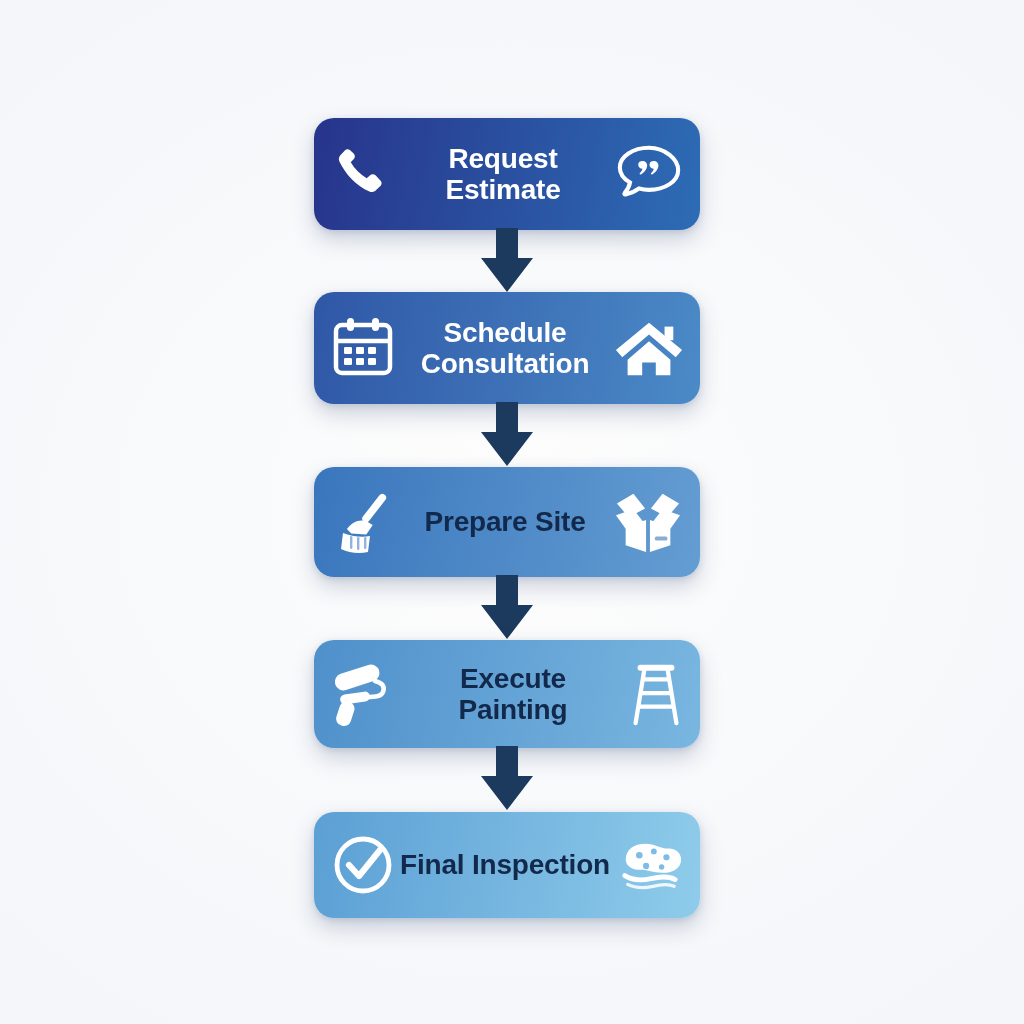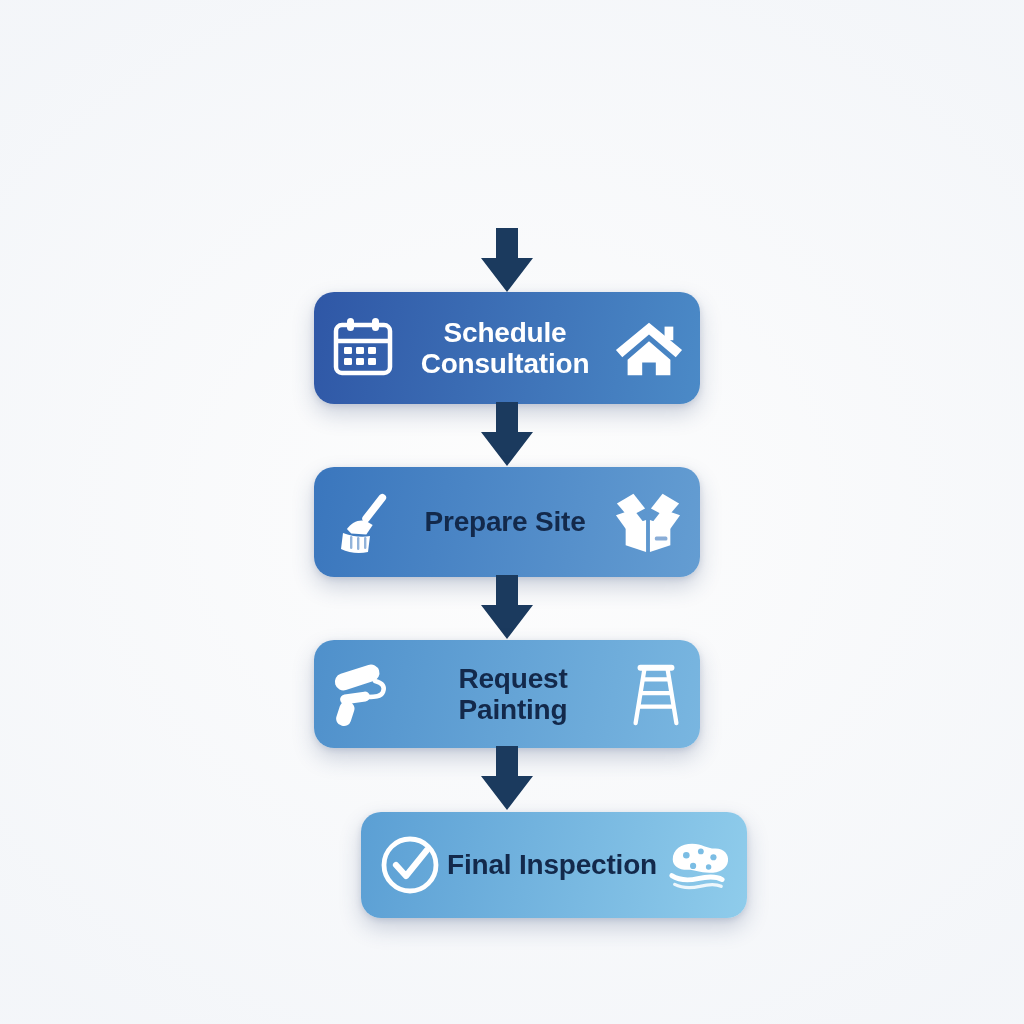--- a/index.html
+++ b/index.html
@@ -84,20 +84,36 @@
   #arrow-2 { top: 575px; height: 68px; }
   #arrow-3 { top: 746px; height: 68px; }
 </style>
 </head>
 <body style="background: rgb(253, 253, 253);">
 
 <div class="page-vignette"></div>
 
 <div class="flow">
 
+  <div class="step" id="step-0" style="background: linear-gradient(100deg, rgb(39, 52, 139) 0%, rgb(45, 108, 181) 100%);">
+    <span class="icon">
+      <svg width="62" height="62" viewBox="0 0 64 64" fill="#ffffff" aria-hidden="true">
+        <path d="M20.8 7.6c-1.6-1.5-4-1.4-5.5 0.2l-4.6 4.9c-1.6 1.7-2 4.3-1 6.4 3.2 6.8 7.5 12.9 12.8 18.2 5.3 5.3 11.4 9.6 18.2 12.8 2.1 1 4.7 0.6 6.4-1l4.9-4.6c1.6-1.5 1.7-3.9 0.2-5.5l-5.2-5.6c-1.5-1.6-4-1.7-5.6-0.2l-3.5 3.2c-3.4-2-6.5-4.4-9.3-7.2-2.8-2.8-5.2-5.9-7.2-9.3l3.2-3.5c1.5-1.6 1.4-4.1-0.2-5.6z"></path>
+        <path d="M15.4 13.2l3.7-3.9 5 5.4-4.3 4.6c-0.9-1.8-1.7-3.6-2.4-5.4z" opacity="0"></path>
+      </svg>
+    </span>
+    <span class="step-label" style="color: rgb(255, 255, 255);">Request
+Estimate</span>
+    <span class="icon">
+      <svg width="70" height="64" viewBox="0 0 72 64" aria-hidden="true">
+        <path d="M36 5C19.5 5 6 13.9 6 25.2c0 6.2 4.1 11.8 10.5 15.5-0.6 3.4-2.4 7.3-5.6 10.9-0.6 0.7 0 1.7 0.9 1.5 5.9-1.2 10.6-3.6 14-6.2 3.2 0.9 6.6 1.4 10.2 1.4 16.5 0 30-8.9 30-20.2S52.5 5 36 5z" fill="none" stroke="#ffffff" stroke-width="4.2"></path>
+        <path d="M29.5 18.5c2.6 0 4.6 2 4.6 4.6 0 3.6-2.4 7.1-6.4 9.3-0.9 0.5-1.8-0.7-1.1-1.4 1.6-1.6 2.5-3.1 2.7-4.5-2.5-0.1-4.4-2-4.4-4.4 0-2.4 2-3.6 4.6-3.6zm11.6 0c2.6 0 4.6 2 4.6 4.6 0 3.6-2.4 7.1-6.4 9.3-0.9 0.5-1.8-0.7-1.1-1.4 1.6-1.6 2.5-3.1 2.7-4.5-2.5-0.1-4.4-2-4.4-4.4 0-2.4 2-3.6 4.6-3.6z" fill="#ffffff"></path>
+      </svg>
+    </span>
+  </div>
 
   <div class="arrow" id="arrow-0">
     <svg viewBox="0 0 66 68" preserveAspectRatio="none" aria-hidden="true">
       <path d="M22 0 h22 v30 h15 L33 64 L7 30 h15 z" fill="#1b3a5e"></path>
     </svg>
   </div>
 
   <div class="step" id="step-1" style="background: linear-gradient(100deg, rgb(47, 87, 166) 0%, rgb(75, 138, 199) 100%); align-items: center;">
     <span class="icon">
       <svg width="66" height="66" viewBox="0 0 66 66" aria-hidden="true">
@@ -167,42 +183,42 @@
 
   <div class="step" id="step-3" style="background: linear-gradient(100deg, rgb(79, 144, 203) 0%, rgb(121, 182, 224) 100%);">
     <span class="icon">
       <svg width="68" height="66" viewBox="0 0 68 66" aria-hidden="true">
         <rect x="4" y="8" width="46" height="17" rx="8.5" fill="#ffffff" transform="rotate(-18 27 16)"></rect>
         <path d="M45 20 c8 2 10 6 8 11 -2 5 -9 5 -15 5" fill="none" stroke="#ffffff" stroke-width="4.6" stroke-linecap="round"></path>
         <rect x="10" y="32" width="30" height="10" rx="5" fill="#ffffff" transform="rotate(-8 25 37)"></rect>
         <rect x="8" y="40" width="15" height="25" rx="7" fill="#ffffff" transform="rotate(18 15 52)"></rect>
       </svg>
     </span>
-    <span class="step-label" style="color: rgb(19, 41, 75);">Request Painting</span>
+    <span class="step-label" style="color: rgb(19, 41, 75);">Execute Painting</span>
     <span class="icon">
       <svg width="56" height="68" viewBox="0 0 56 70" aria-hidden="true">
         <g stroke="#ffffff" stroke-width="4.4" stroke-linecap="round" fill="none">
           <line x1="16" y1="10" x2="7" y2="65"></line>
           <line x1="40" y1="10" x2="49" y2="65"></line>
           <line x1="15" y1="20" x2="41" y2="20"></line>
           <line x1="13" y1="34" x2="43" y2="34"></line>
           <line x1="11" y1="48" x2="45" y2="48"></line>
         </g>
         <rect x="9" y="5" width="38" height="6" rx="3" fill="#ffffff"></rect>
       </svg>
     </span>
   </div>
 
   <div class="arrow" id="arrow-3">
     <svg viewBox="0 0 66 68" preserveAspectRatio="none" aria-hidden="true">
       <path d="M22 0 h22 v30 h15 L33 64 L7 30 h15 z" fill="#1b3a5e"></path>
     </svg>
   </div>
 
-  <div class="step" id="step-4" style="background: linear-gradient(100deg, rgb(91, 159, 212) 0%, rgb(143, 204, 235) 100%); margin-left: 47px;">
+  <div class="step" id="step-4" style="background: linear-gradient(100deg, rgb(91, 159, 212) 0%, rgb(143, 204, 235) 100%);">
     <span class="icon">
       <svg width="66" height="66" viewBox="0 0 66 66" aria-hidden="true">
         <circle cx="33" cy="33" r="26" fill="none" stroke="#ffffff" stroke-width="4.8"></circle>
         <path d="M19 33 L29 44 L50 18" fill="none" stroke="#ffffff" stroke-width="6.2" stroke-linecap="round" stroke-linejoin="round"></path>
       </svg>
     </span>
     <span class="step-label" style="color: rgb(19, 41, 75);">Final Inspection</span>
     <span class="icon">
       <svg width="70" height="62" viewBox="0 0 72 64" aria-hidden="true">
         <path d="M12 26 c0-10 9-16 20-16 c11 0 14 5 24 5 c9 0 14 6 13 13 c-1 8-9 12-19 12 c-11 0-14-3-23-3 c-9 0-15-4-15-11z" fill="#ffffff"></path>

